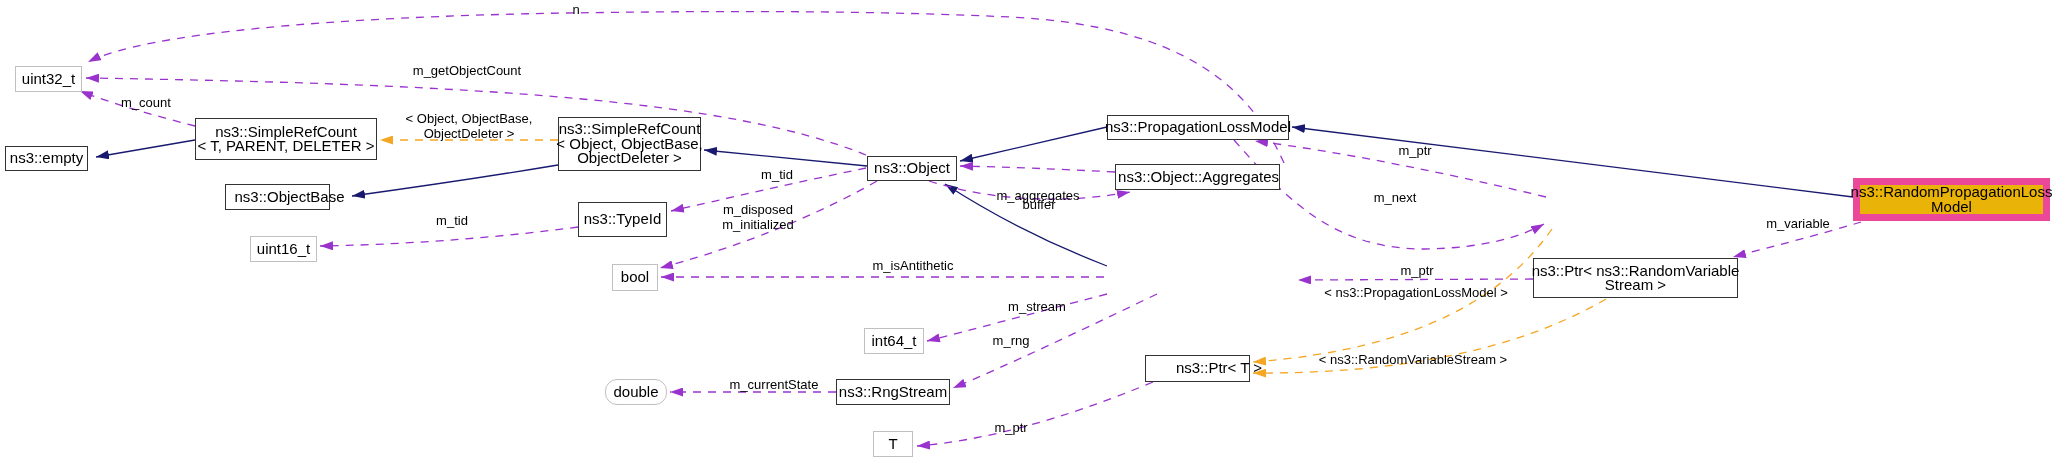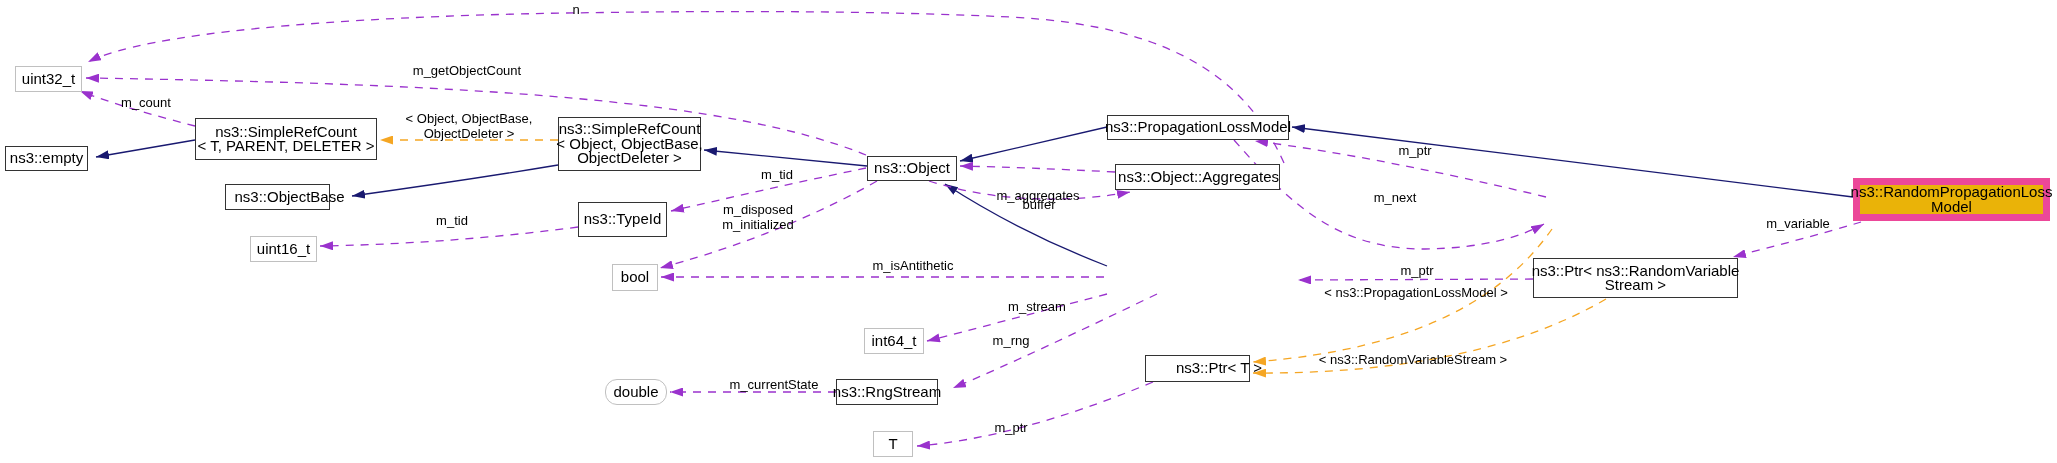--- a/index.html
+++ b/index.html
@@ -95,21 +95,21 @@
 </div>
 <div class="node cls" style="left:1107px;top:115px;width:182px;height:25px;">
   <div>ns3::PropagationLossModel</div>
 </div>
 <div class="node cls" style="left:1115px;top:164px;width:165px;height:26px;align-items:flex-end;">
   <div>ns3::Object::Aggregates</div>
 </div>
 <div class="node typ" style="left:864px;top:328px;width:60px;height:26px;">
   <div>int64_t</div>
 </div>
-<div class="node cls" style="left:836px;top:379px;width:102px;height:26px;">
+<div class="node cls" style="left:836px;top:379px;width:114px;height:26px;">
   <div>ns3::RngStream</div>
 </div>
 <div class="node typ" style="left:605px;top:379px;width:62px;height:26px;border-radius:12px;">
   <div>double</div>
 </div>
 <div class="node typ" style="left:873px;top:431px;width:40px;height:26px;">
   <div>T</div>
 </div>
 <div class="node cls" style="left:1145px;top:355px;width:105px;height:27px;padding-left:43px;">
   <div>ns3::Ptr&lt; T &gt;</div>

